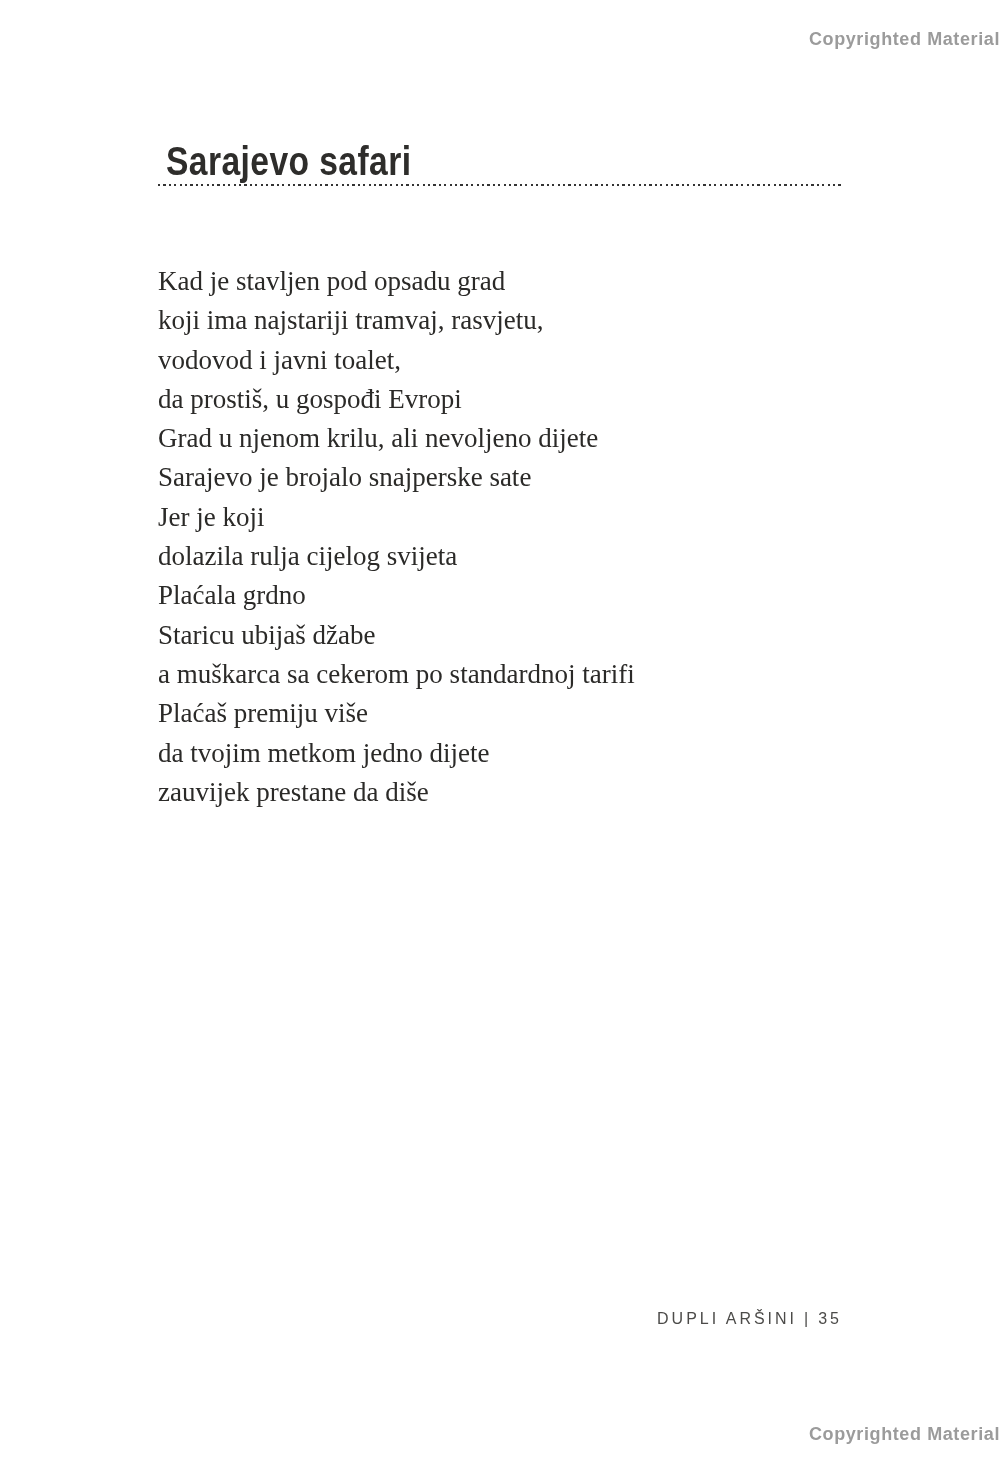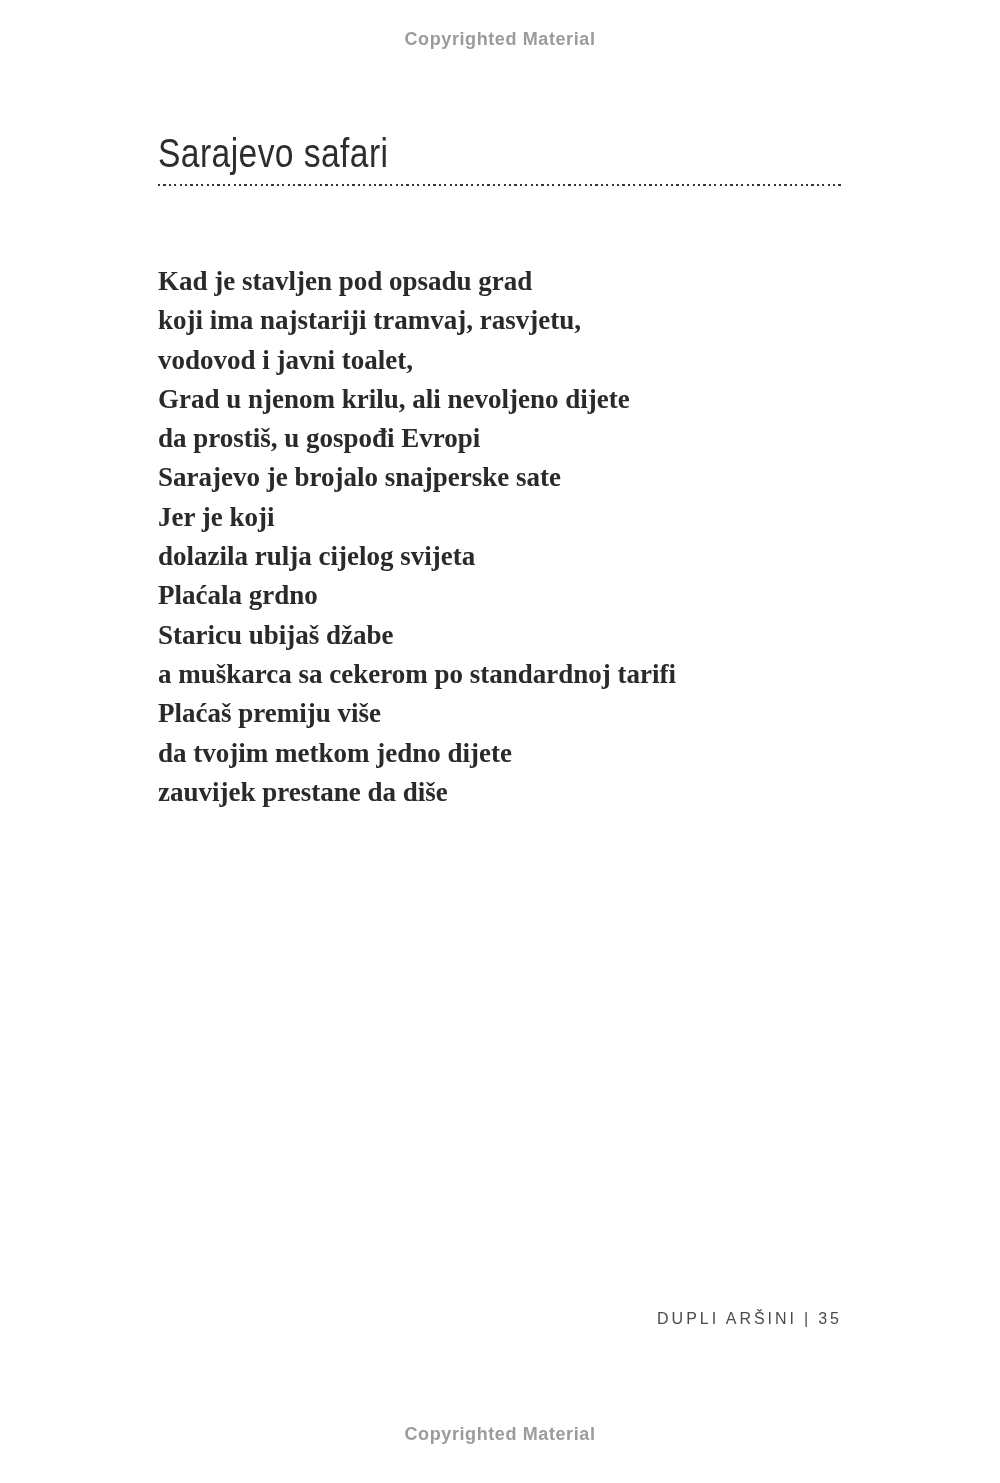--- a/index.html
+++ b/index.html
@@ -13,36 +13,36 @@
     width: 1000px;
     height: 1483px;
     margin: 0 auto;
     background: #ffffff;
     overflow: hidden;
   }
   .notice {
     position: absolute;
     left: 0;
     width: 1000px;
-    text-align: center;
+    text-align: right;
     font-family: "Liberation Sans", sans-serif;
     font-weight: bold;
     font-size: 18px;
     letter-spacing: 0.6px;
     color: #9b9b9b;
   }
   .notice.top { top: 29px; }
   .notice.bottom { top: 1424px; }
   .title {
     position: absolute;
     left: 158px;
     top: 133px;
-    margin: 0;
+    margin: 8px;
     font-family: "Liberation Sans", sans-serif;
-    font-weight: 400;
+    font-weight: 700;
     font-size: 40px;
     line-height: 1;
     color: #2e2d2b;
     white-space: nowrap;
   }
   .title-inner {
     display: inline-block;
     transform: scaleX(0.84);
     transform-origin: left bottom;
     letter-spacing: 0.5px;
@@ -59,21 +59,20 @@
     position: absolute;
     left: 158px;
     top: 262px;
     width: 700px;
     font-size: 27px;
     line-height: 39.3px;
     color: #2b2a28;
   }
   .poem-line {
     white-space: nowrap;
-    font-weight: bold;
   }
   .footer {
     position: absolute;
     right: 158px;
     top: 1311px;
     font-family: "Liberation Sans", sans-serif;
     font-weight: 300;
     font-size: 16px;
     line-height: 1;
     letter-spacing: 3px;
@@ -94,22 +93,22 @@
   <div class="notice top">Copyrighted Material</div>
 
   <h1 class="title"><span class="title-inner">Sarajevo safari</span></h1>
 
   <div class="dotted-rule"></div>
 
   <div class="poem">
       <div class="poem-line">Kad je stavljen pod opsadu grad</div>
       <div class="poem-line">koji ima najstariji tramvaj, rasvjetu,</div>
       <div class="poem-line">vodovod i javni toalet,</div>
+      <div class="poem-line">da prostiš, u gospođi Evropi</div>
       <div class="poem-line">Grad u njenom krilu, ali nevoljeno dijete</div>
-      <div class="poem-line">da prostiš, u gospođi Evropi</div>
       <div class="poem-line">Sarajevo je brojalo snajperske sate</div>
       <div class="poem-line">Jer je koji</div>
       <div class="poem-line">dolazila rulja cijelog svijeta</div>
       <div class="poem-line">Plaćala grdno</div>
       <div class="poem-line">Staricu ubijaš džabe</div>
       <div class="poem-line">a muškarca sa cekerom po standardnoj tarifi</div>
       <div class="poem-line">Plaćaš premiju više</div>
       <div class="poem-line">da tvojim metkom jedno dijete</div>
       <div class="poem-line">zauvijek prestane da diše</div>
     </div>

